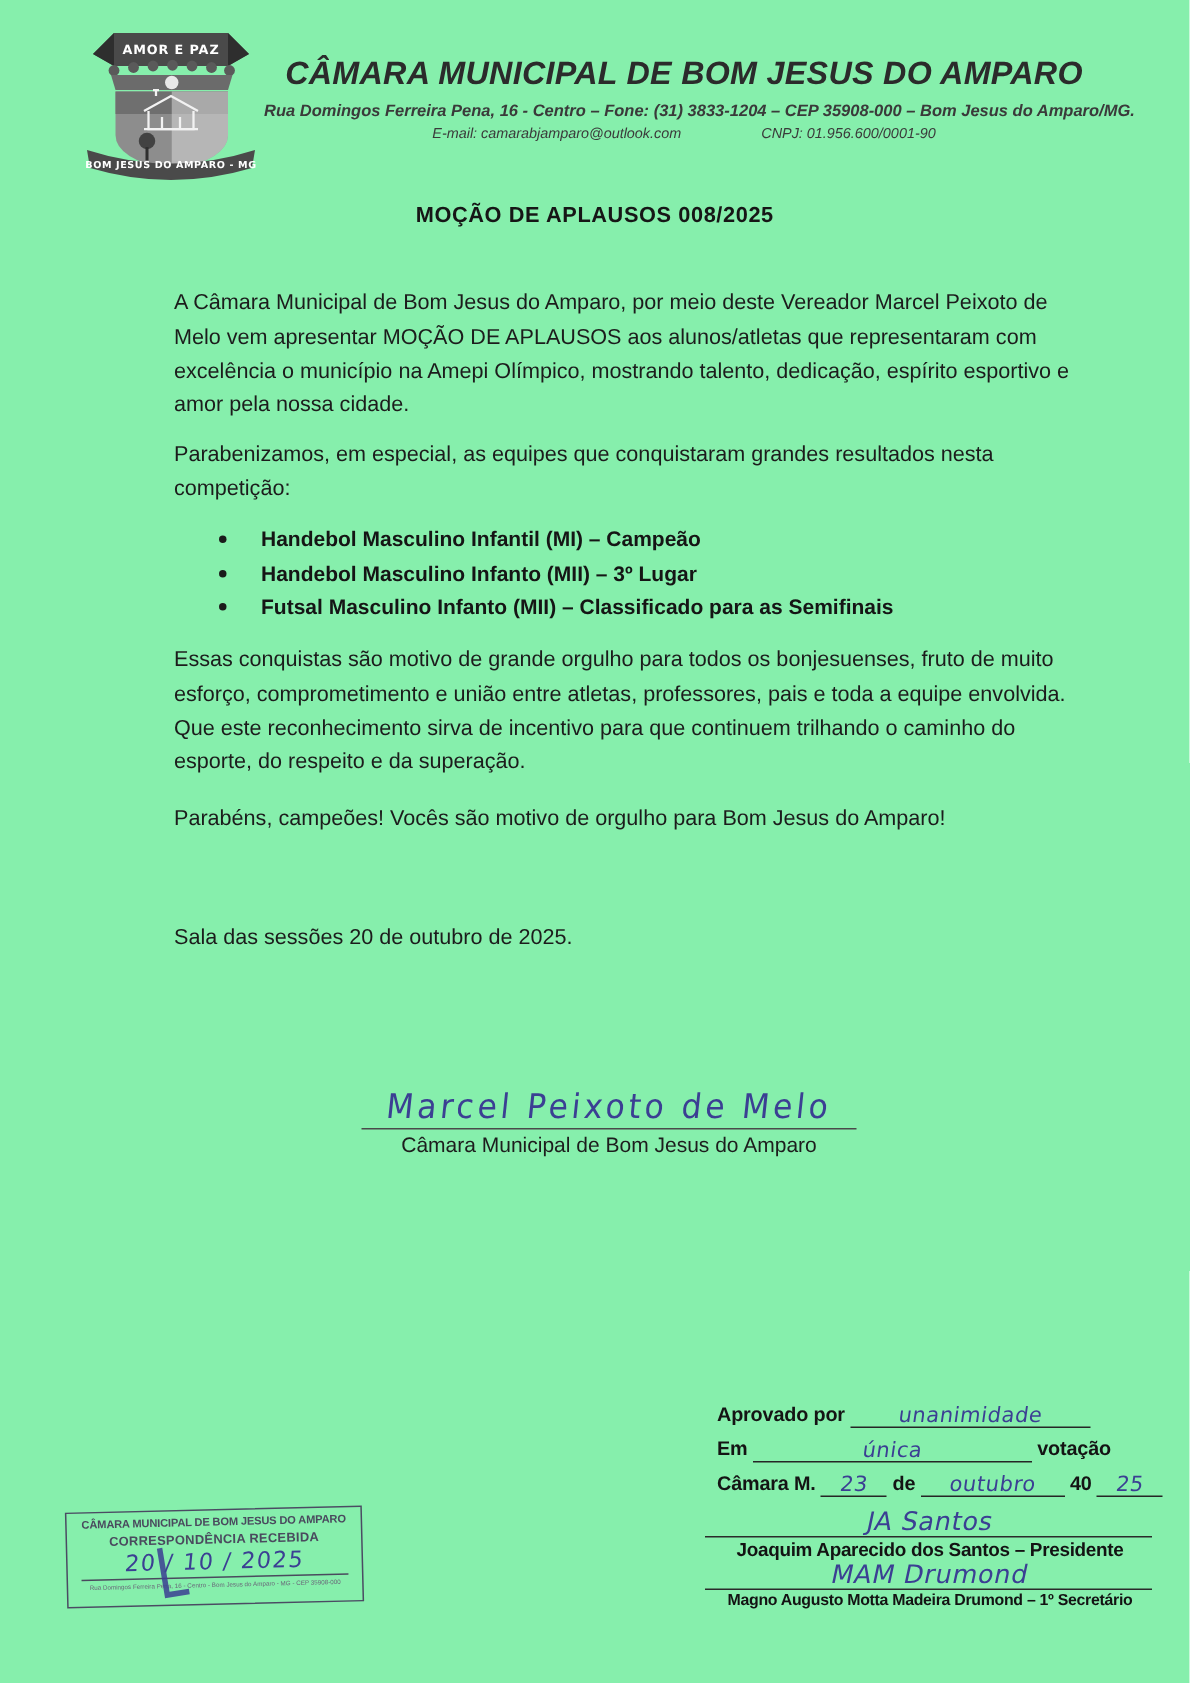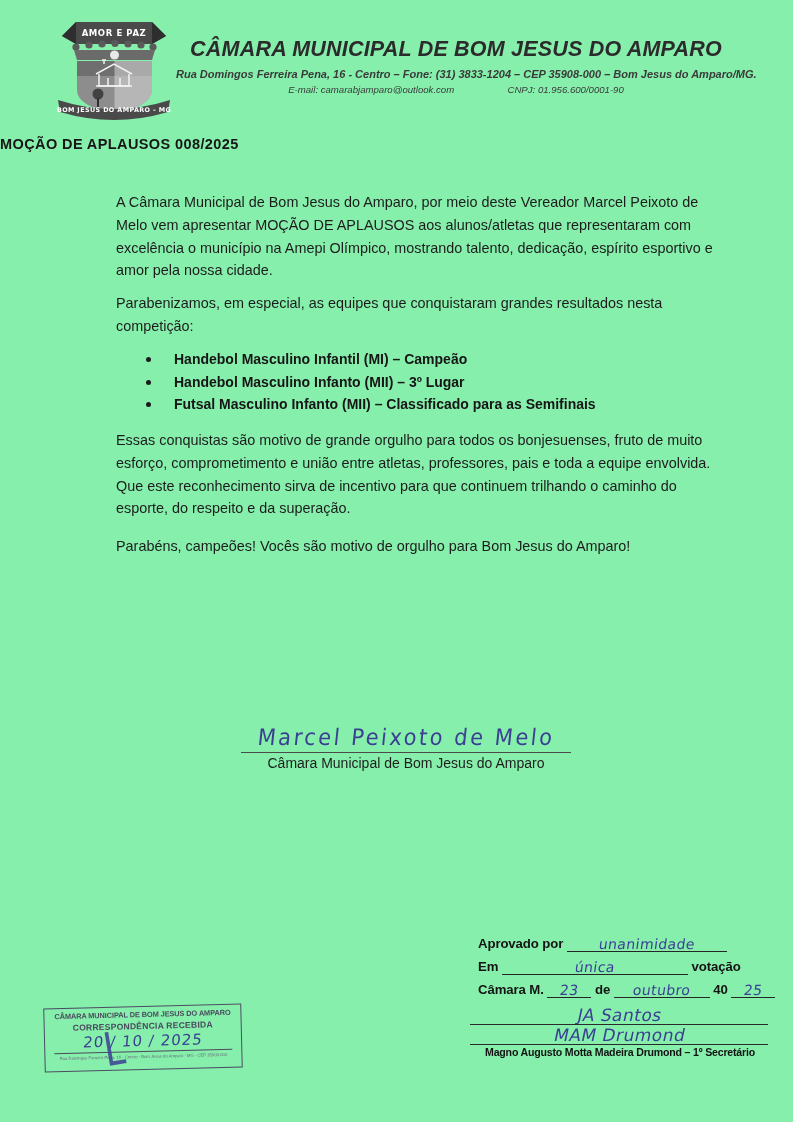--- a/index.html
+++ b/index.html
@@ -61,21 +61,21 @@
     color: #3a3a3a;
     line-height: 1.5;
   }
   .org-contact .gap { display: inline-block; width: 48px; }
 
   
   .doc-title {
     position: absolute;
     left: 0; top: 136px;
     width: 793px;
-    text-align: left;
+    text-align: center;
     font-size: 14.5px;
     font-weight: bold;
     letter-spacing: 0.4px;
     color: #161616;
   }
 
   
   .body-block {
     position: absolute;
     left: 116px;
@@ -349,20 +349,21 @@
     <li>Handebol Masculino Infantil (MI) – Campeão</li>
     <li>Handebol Masculino Infanto (MII) – 3º Lugar</li>
     <li>Futsal Masculino Infanto (MII) – Classificado para as Semifinais</li>
   </ul>
 
   <div class="body-block p3" style="white-space: pre-line; margin-top: 12px;">Essas conquistas são motivo de grande orgulho para todos os bonjesuenses, fruto de muito esforço, comprometimento e união entre atletas, professores, pais e toda a equipe envolvida.
 Que este reconhecimento sirva de incentivo para que continuem trilhando o caminho do esporte, do respeito e da superação.</div>
 
   <div class="body-block p4">Parabéns, campeões! Vocês são motivo de orgulho para Bom Jesus do Amparo!</div>
 
+  <div class="body-block p5">Sala das sessões 20 de outubro de 2025.</div>
 
   <div class="sig-wrap">
     <div class="sig-hand">Marcel Peixoto de Melo</div>
     <div class="sig-rule"></div>
     <div class="sig-org">Câmara Municipal de Bom Jesus do Amparo</div>
   </div>
 
   <div class="approval">
     <div class="ap-row">
       <span class="ap-label">Aprovado por</span>
@@ -391,20 +392,21 @@
       <span class="ap-label">40</span>
       <span class="fill fill-ano">
         <span class="hw">25</span>
       </span>
     </div>
   </div>
 
   <div class="officers">
     <div class="off-sig">JA Santos</div>
     <div class="off-rule"></div>
+    <div class="off-name">Joaquim Aparecido dos Santos – Presidente</div>
     <div class="off-sig">MAM Drumond</div>
     <div class="off-rule"></div>
     <div class="off-name small">Magno Augusto Motta Madeira Drumond – 1º Secretário</div>
   </div>
 
   <div class="stamp">
     <div class="stamp-l1">CÂMARA MUNICIPAL DE BOM JESUS DO AMPARO</div>
     <div class="stamp-l2">CORRESPONDÊNCIA RECEBIDA</div>
     <div class="stamp-date">20 / 10 / 2025</div>
     <div class="stamp-rule"></div>

